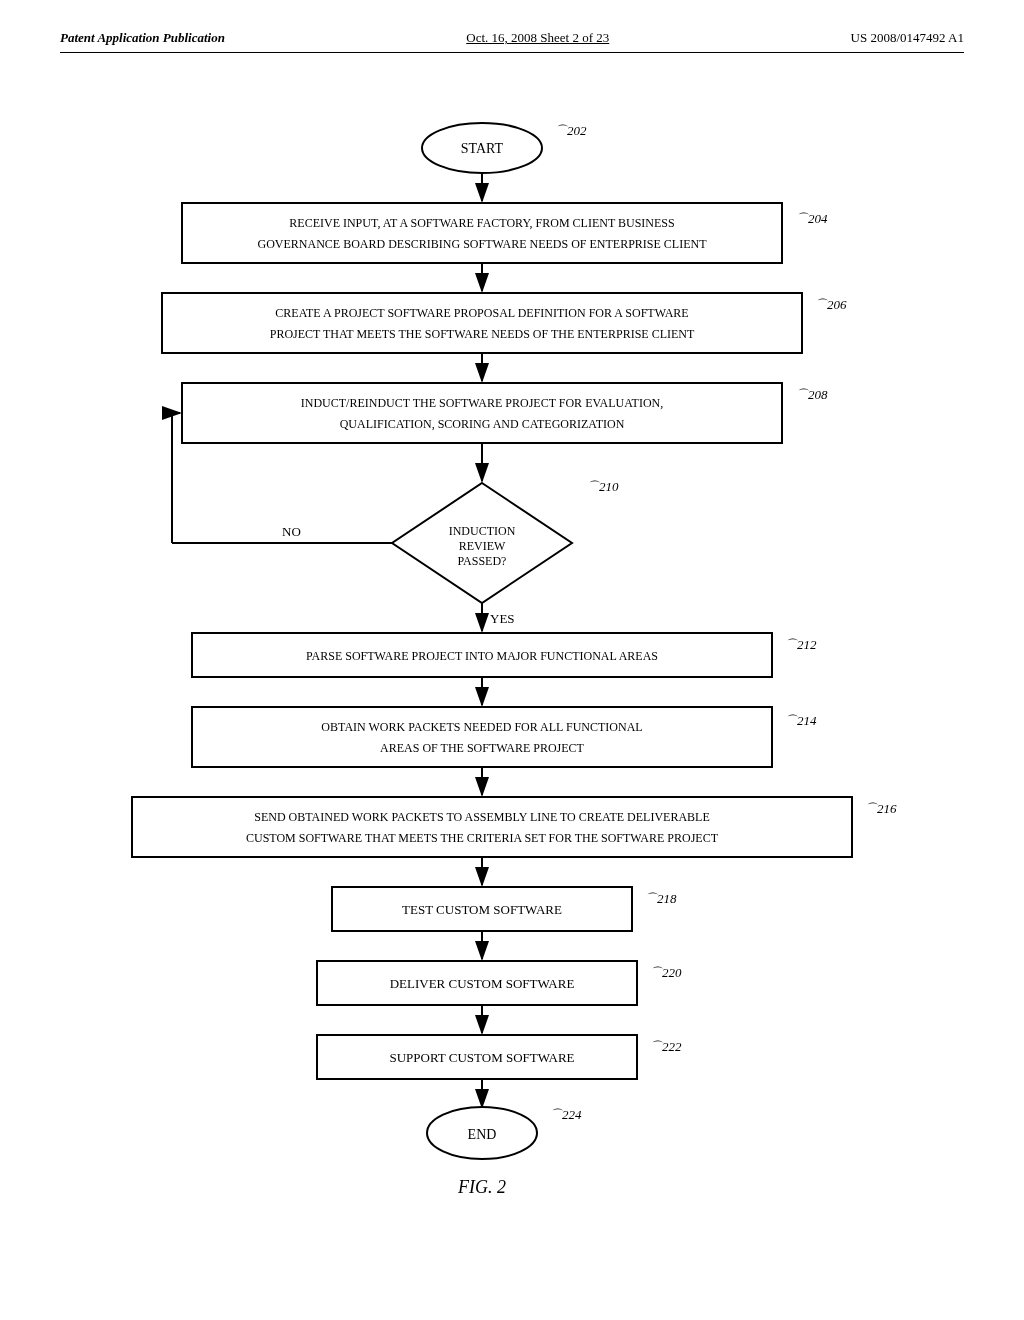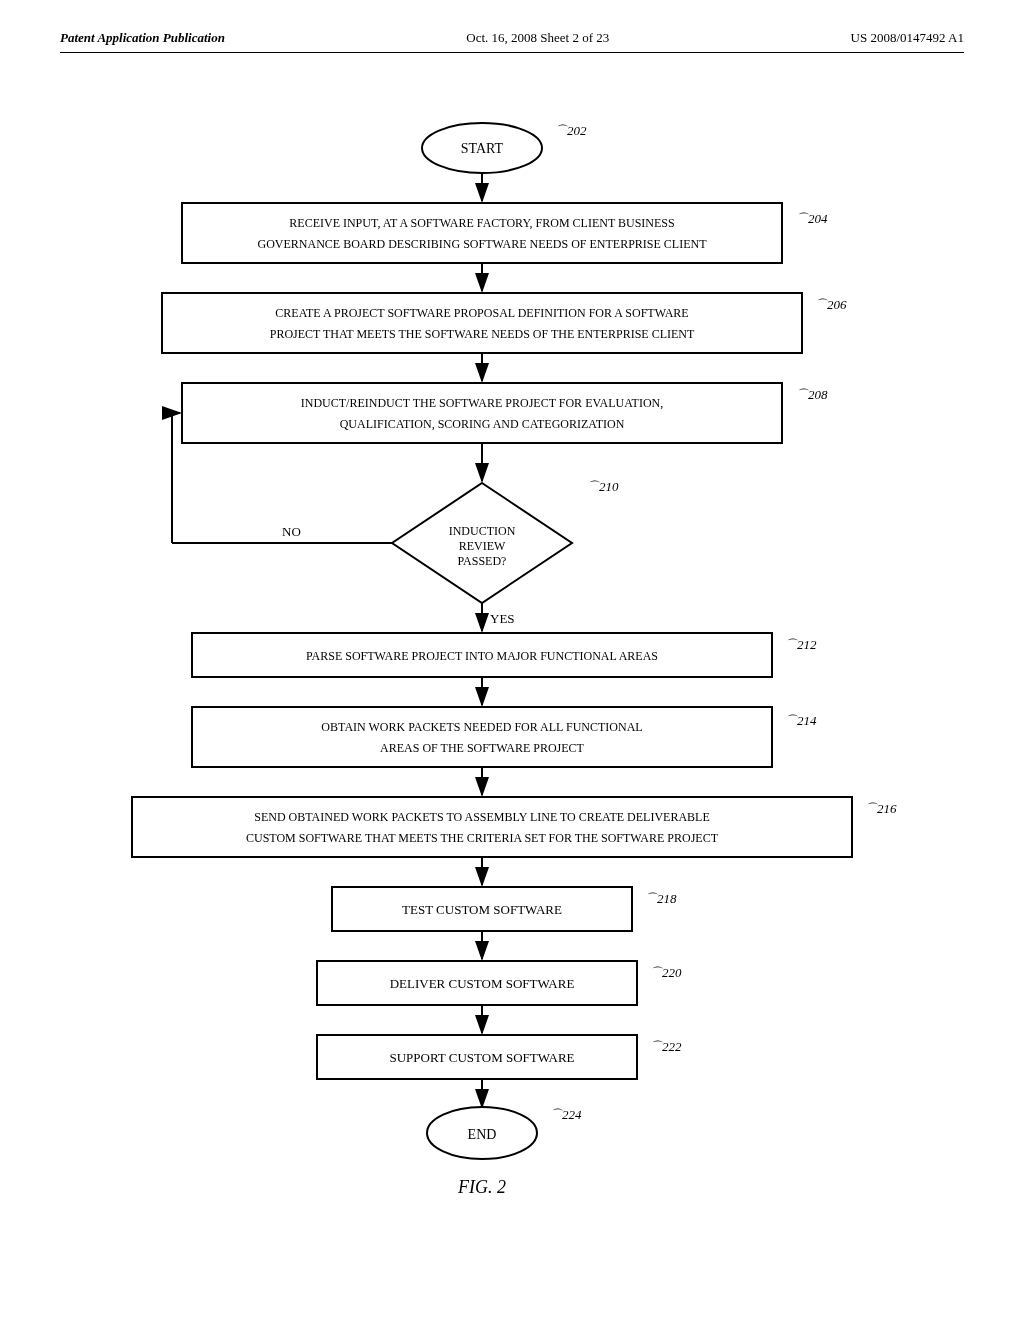--- a/index.html
+++ b/index.html
@@ -31,20 +31,21 @@
     }
 
     .header-left {
       font-weight: bold;
       font-style: italic;
       font-size: 13px;
     }
 
     .header-center {
       font-size: 13px;
+      text-decoration: underline;
     }
 
     .header-right {
       font-size: 13px;
     }
 
     .diagram-container {
       display: flex;
       flex-direction: column;
       align-items: center;

